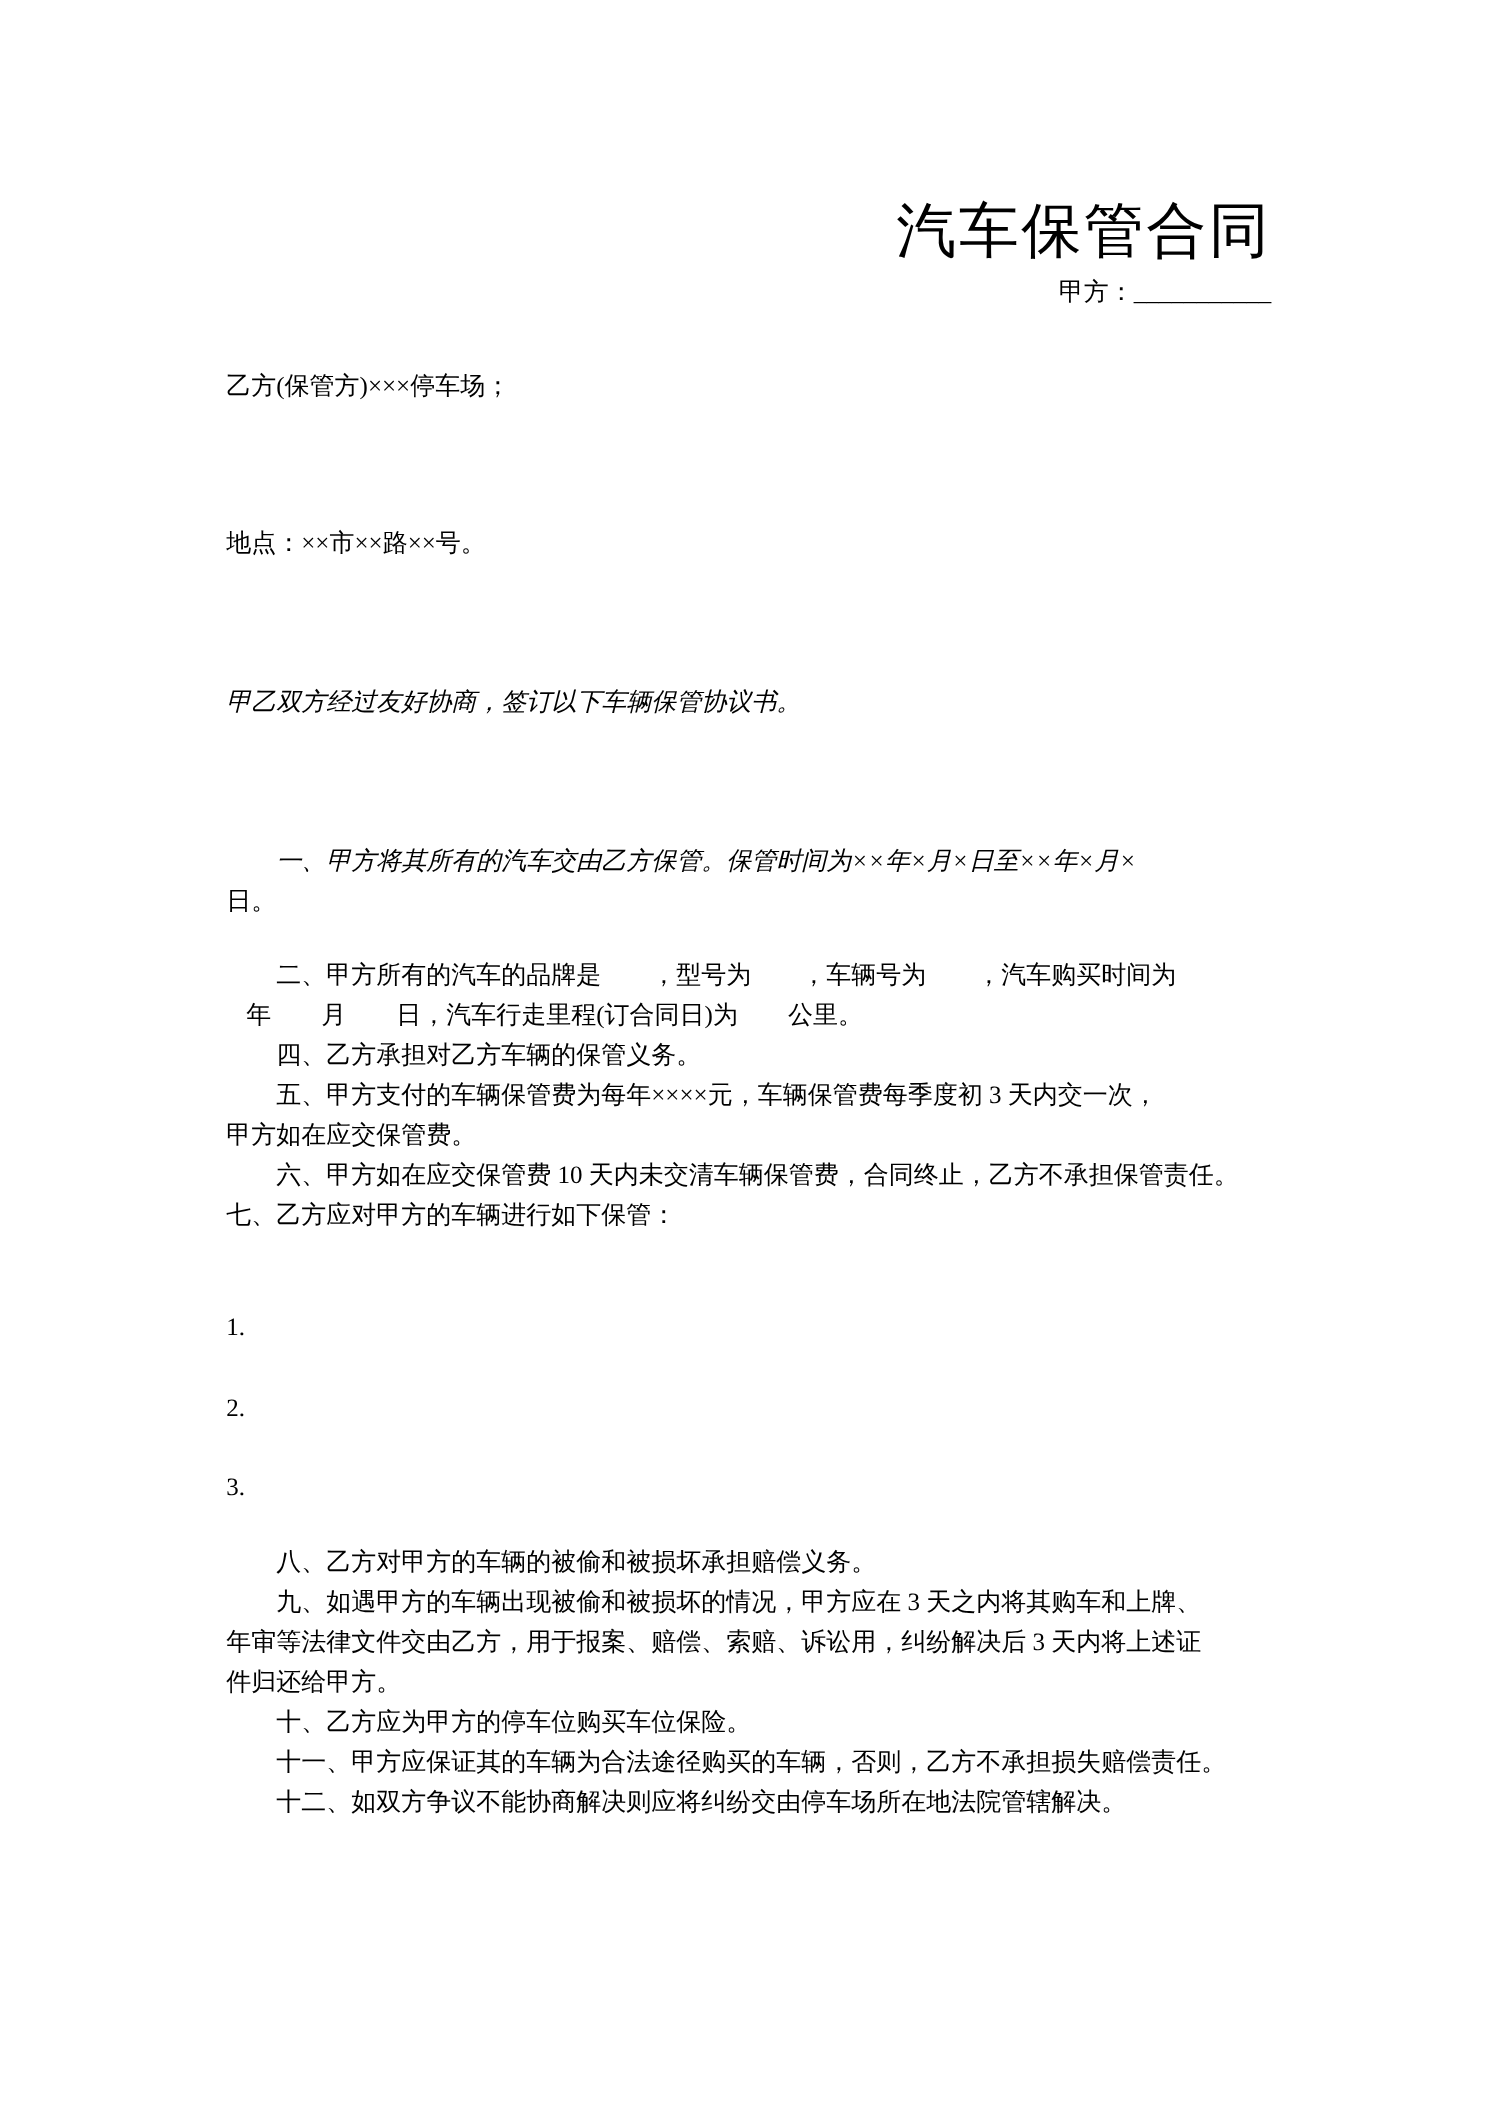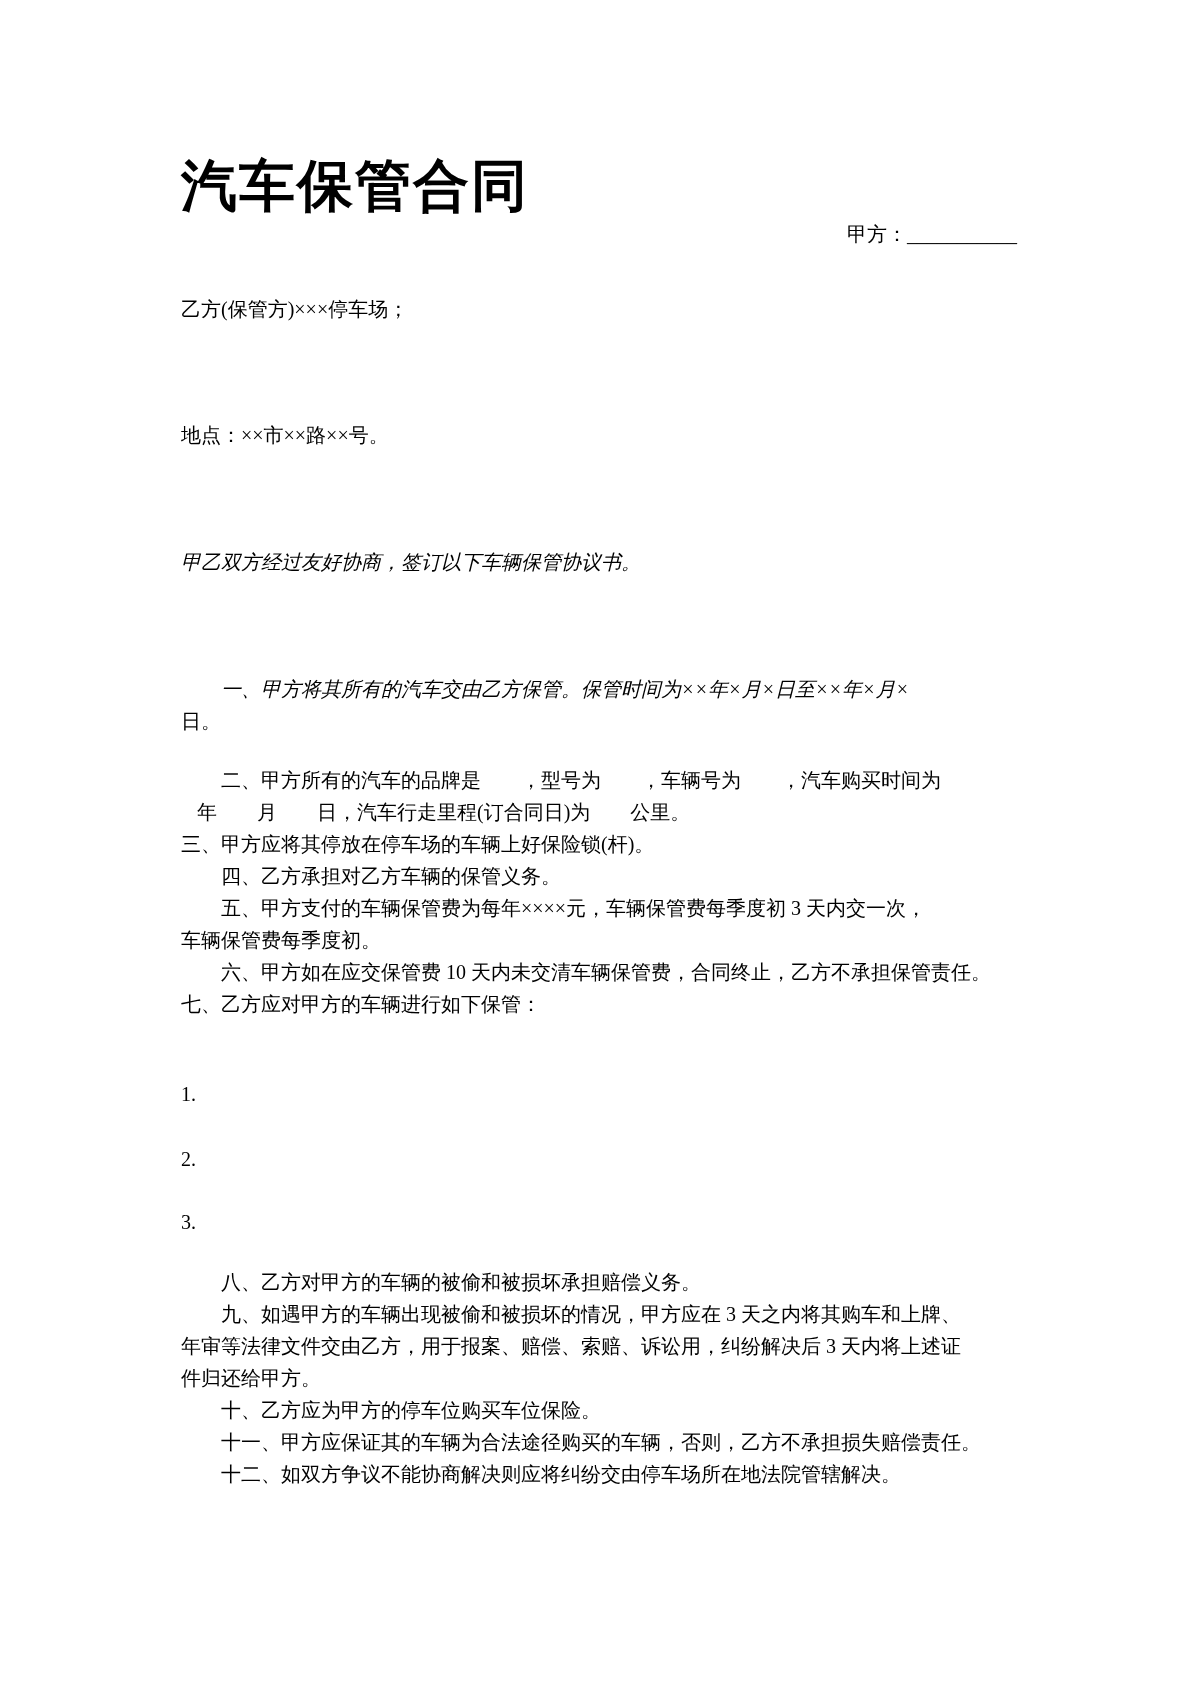--- a/index.html
+++ b/index.html
@@ -18,25 +18,25 @@
     width: 1190px;
     height: 1683px;
     position: relative;
   }
   .content {
     margin-left: 181px;
     width: 836px;
   }
   .title {
     margin: 156px 0 0 0;
-    font-size: 56px;
-    font-weight: bold;
+    font-size: 48px;
+    font-weight: normal;
     line-height: 60px;
     letter-spacing: 2px;
-    text-align: left;
+    text-align: right;
   }
   .ln {
     margin: 0;
     font-size: 20px;
     line-height: 32px;
     white-space: pre-wrap;
   }
   .ind2 { text-indent: 40px; }
   .ind1 { text-indent: 16px; font-family: Liberation Serif, serif; }
   .mt2  { margin-top: 2px; text-align: right;  }
@@ -65,24 +65,23 @@
     <p class="ln mt94">地点：××市××路××号。</p>
 
     <p class="ln mt95">甲乙双方经过友好协商，签订以下车辆保管协议书。</p>
 
     <p class="ln ind2 mt95">一、甲方将其所有的汽车交由乙方保管。保管时间为××年×月×日至××年×月×</p>
     <p class="ln">日。</p>
 
     <p class="ln ind2 mt27">二、甲方所有的汽车的品牌是　　，型号为　　，车辆号为　　，汽车购买时间为</p>
     <p class="ln ind1">年　　月　　日，汽车行走里程(订合同日)为　　公里。</p>
 
-    <p class="ln">三、甲方应将其停放在停车场的车辆上好保险锁(杆)。</p>
     <p class="ln ind2">四、乙方承担对乙方车辆的保管义务。</p>
     <p class="ln ind2">五、甲方支付的车辆保管费为每年××××元，车辆保管费每季度初 3 天内交一次，</p>
-    <p class="ln">车辆保管费每季度初。</p>
+    <p class="ln">甲方如在应交保管费。</p>
     <p class="ln ind2">六、甲方如在应交保管费 10 天内未交清车辆保管费，合同终止，乙方不承担保管责任。</p>
     <p class="ln">七、乙方应对甲方的车辆进行如下保管：</p>
 
     <p class="ln mt58">1.</p>
     <p class="ln mt33">2.</p>
     <p class="ln mt31">3.</p>
 
     <p class="ln ind2 mt28">八、乙方对甲方的车辆的被偷和被损坏承担赔偿义务。</p>
     <p class="ln ind2">九、如遇甲方的车辆出现被偷和被损坏的情况，甲方应在 3 天之内将其购车和上牌、</p>
     <p class="ln">年审等法律文件交由乙方，用于报案、赔偿、索赔、诉讼用，纠纷解决后 3 天内将上述证</p>

